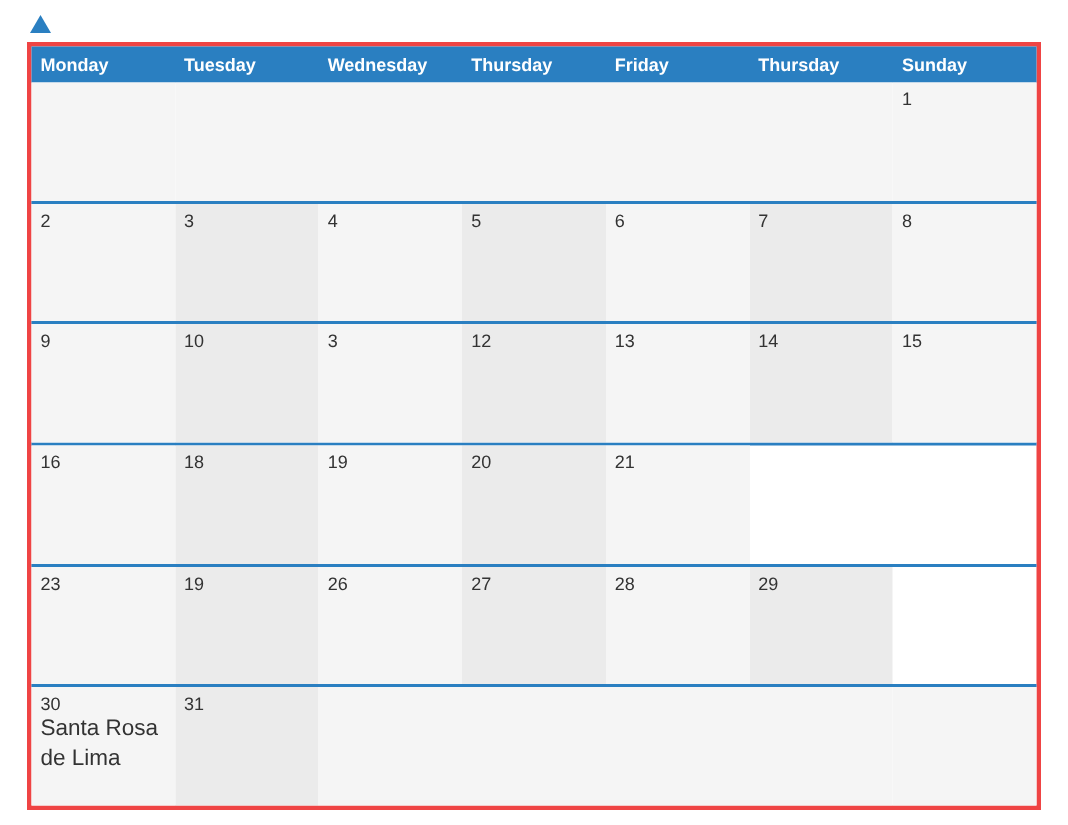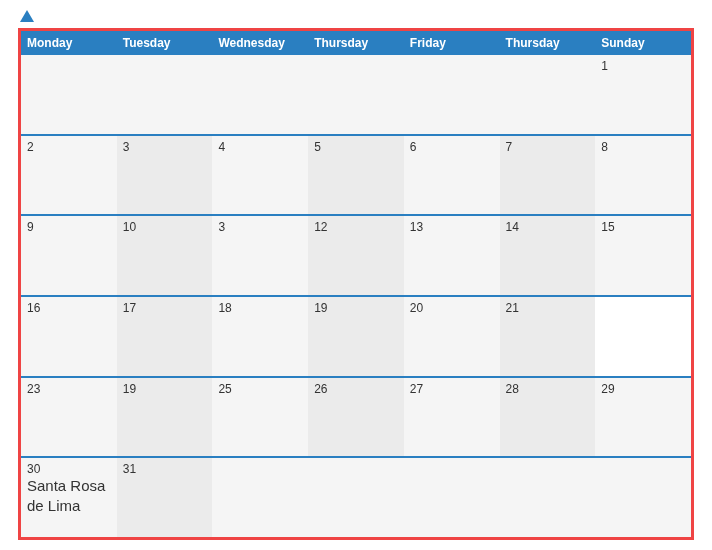--- a/index.html
+++ b/index.html
@@ -217,44 +217,38 @@
           </div>
           <div class="cal-cell">
             <span class="day-num">15</span>
           </div>
         </div>
         <div class="cal-week">
           <div class="cal-cell">
             <span class="day-num">16</span>
           </div>
           <div class="cal-cell">
-            <span class="day-num">17</span>
-          </div>
-          <div class="cal-cell">
             <span class="day-num">18</span>
           </div>
           <div class="cal-cell">
             <span class="day-num">19</span>
           </div>
           <div class="cal-cell">
             <span class="day-num">20</span>
           </div>
           <div class="cal-cell">
             <span class="day-num">21</span>
           </div>
         </div>
         <div class="cal-week">
           <div class="cal-cell">
             <span class="day-num">23</span>
           </div>
           <div class="cal-cell">
             <span class="day-num">19</span>
-          </div>
-          <div class="cal-cell">
-            <span class="day-num">25</span>
           </div>
           <div class="cal-cell">
             <span class="day-num">26</span>
           </div>
           <div class="cal-cell">
             <span class="day-num">27</span>
           </div>
           <div class="cal-cell">
             <span class="day-num">28</span>
           </div>

